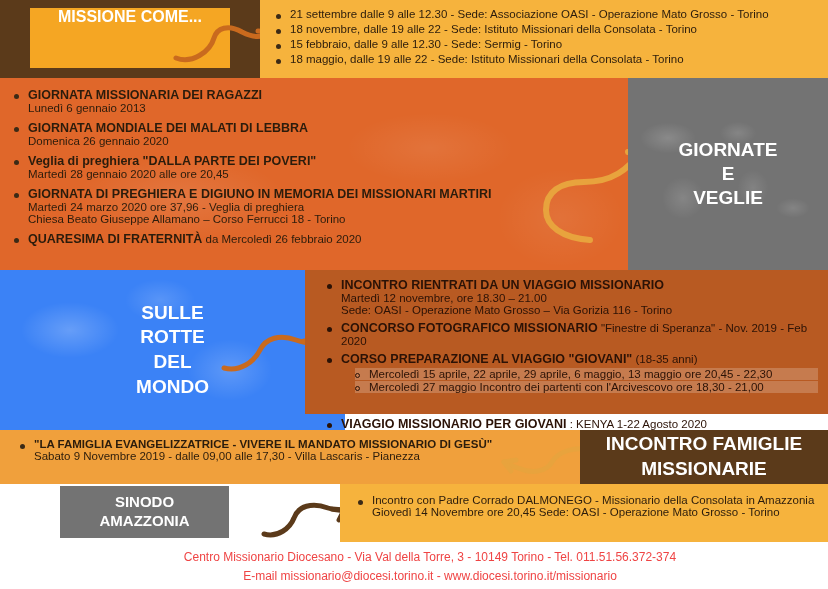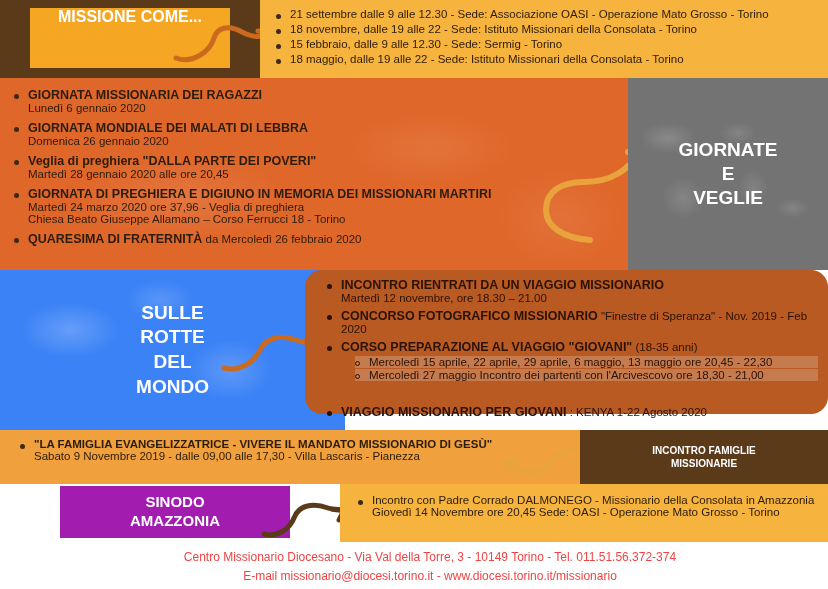--- a/index.html
+++ b/index.html
@@ -150,21 +150,20 @@
       radial-gradient(ellipse 50px 30px at 160px 30px, rgba(255,255,255,0.15), transparent 70%);
   }
   #row3-left .label-box {
     position: relative;
     width: 100%; height: 100%;
     font-size: 19px; line-height: 1.3;
   }
   #row3-right {
     left: 305px; top: 270px; width: 523px; height: 144px;
     background: #b85a22;
-    border-radius: 17px;
   }
   #row3-right .bullet-list {
     padding: 8px 10px 0 20px;
     font-size: 11.5px;
     color: #2b1206;
   }
   #row3-right .bullet-list > li { margin-bottom: 5px; }
   #row3-right .li-title { font-size: 12.5px; }
   #row3-right .bullet-list > li:before { background: #2b1206; }
   #row3-right .sub-list > li:before { border-color: #2b1206; }
@@ -181,31 +180,31 @@
     padding: 8px 10px 0 18px;
     font-size: 11.5px;
     color: #2b1c0c;
   }
   #row4-right {
     left: 580px; top: 430px; width: 248px; height: 54px;
     background: #5b3a1a;
   }
   #row4-right .label-box {
     width: 100%; height: 100%;
-    font-size: 10px; line-height: 1.3;
+    font-size: 19px; line-height: 1.3;
   }
 
   
   #row5-left {
     left: 0; top: 484px; width: 340px; height: 58px;
     background: #ffffff;
   }
   #row5-ribbon {
-    left: 60px; top: 486px; width: 230px; height: 52px;
-    background: #a21caf;
+    left: 60px; top: 486px; width: 169px; height: 52px;
+    background: #737373;
   }
   #row5-ribbon .label-box {
     width: 100%; height: 100%;
     font-size: 15px; line-height: 1.25;
   }
   #row5-right {
     left: 340px; top: 484px; width: 488px; height: 58px;
     background: #f6b33d;
   }
   #row5-right .bullet-list {
@@ -250,21 +249,21 @@
       <li><span>15 febbraio, dalle 9 alle 12.30 - Sede: Sermig - Torino</span></li>
       <li><span>18 maggio, dalle 19 alle 22 - Sede: Istituto Missionari della Consolata - Torino</span></li>
     </ul>
   </div>
 
   <div class="block" id="row2">
     <div id="row2-map"></div>
     <ul class="bullet-list" id="row2-list">
       <li>
         <div class="li-title">GIORNATA MISSIONARIA DEI RAGAZZI</div>
-        <div class="li-sub">Lunedì 6 gennaio 2020</div>
+        <div class="li-sub">Lunedì 6 gennaio 2013</div>
       </li>
       <li>
         <div class="li-title">GIORNATA MONDIALE DEI MALATI DI LEBBRA</div>
         <div class="li-sub">Domenica 26 gennaio 2020</div>
       </li>
       <li>
         <div class="li-title">Veglia di preghiera "DALLA PARTE DEI POVERI"</div>
         <div class="li-sub">Martedì 28 gennaio 2020 alle ore 20,45</div>
       </li>
       <li>
@@ -301,20 +300,21 @@
   <svg class="arrow" style="left:218px; top:330px;" width="105" height="45" viewBox="0 0 105 45">
     <path d="M6 38 C 22 42, 36 32, 42 20 C 48 8, 62 4, 78 10 C 86 13, 92 14, 98 12" fill="none" stroke="#c96a1e" stroke-width="5" stroke-linecap="round"></path>
     <path d="M98 12 L 86 11 M98 12 L 93 23" fill="none" stroke="#c96a1e" stroke-width="5" stroke-linecap="round"></path>
   </svg>
 
   <div class="block" id="row3-right">
     <ul class="bullet-list">
       <li>
         <div class="li-title">INCONTRO RIENTRATI DA UN VIAGGIO MISSIONARIO</div>
         <div class="li-sub">Martedì 12 novembre, ore 18.30 – 21.00</div>
+        <div class="li-sub">Sede: OASI - Operazione Mato Grosso – Via Gorizia 116 - Torino</div>
       </li>
       <li>
         <span class="li-title">CONCORSO FOTOGRAFICO MISSIONARIO</span><span class="li-sub"> "Finestre di Speranza" - Nov. 2019 - Feb 2020</span>
       </li>
       <li>
         <span class="li-title">CORSO PREPARAZIONE AL VIAGGIO "GIOVANI"</span><span class="li-sub"> (18-35 anni)</span>
         <ul class="sub-list">
           <li class="highlight-band"><span>Mercoledì 15 aprile, 22 aprile, 29 aprile, 6 maggio, 13 maggio  ore 20,45 - 22,30</span></li>
           <li class="highlight-band"><span>Mercoledì 27 maggio Incontro dei partenti con l'Arcivescovo ore 18,30 - 21,00</span></li>
         </ul>

